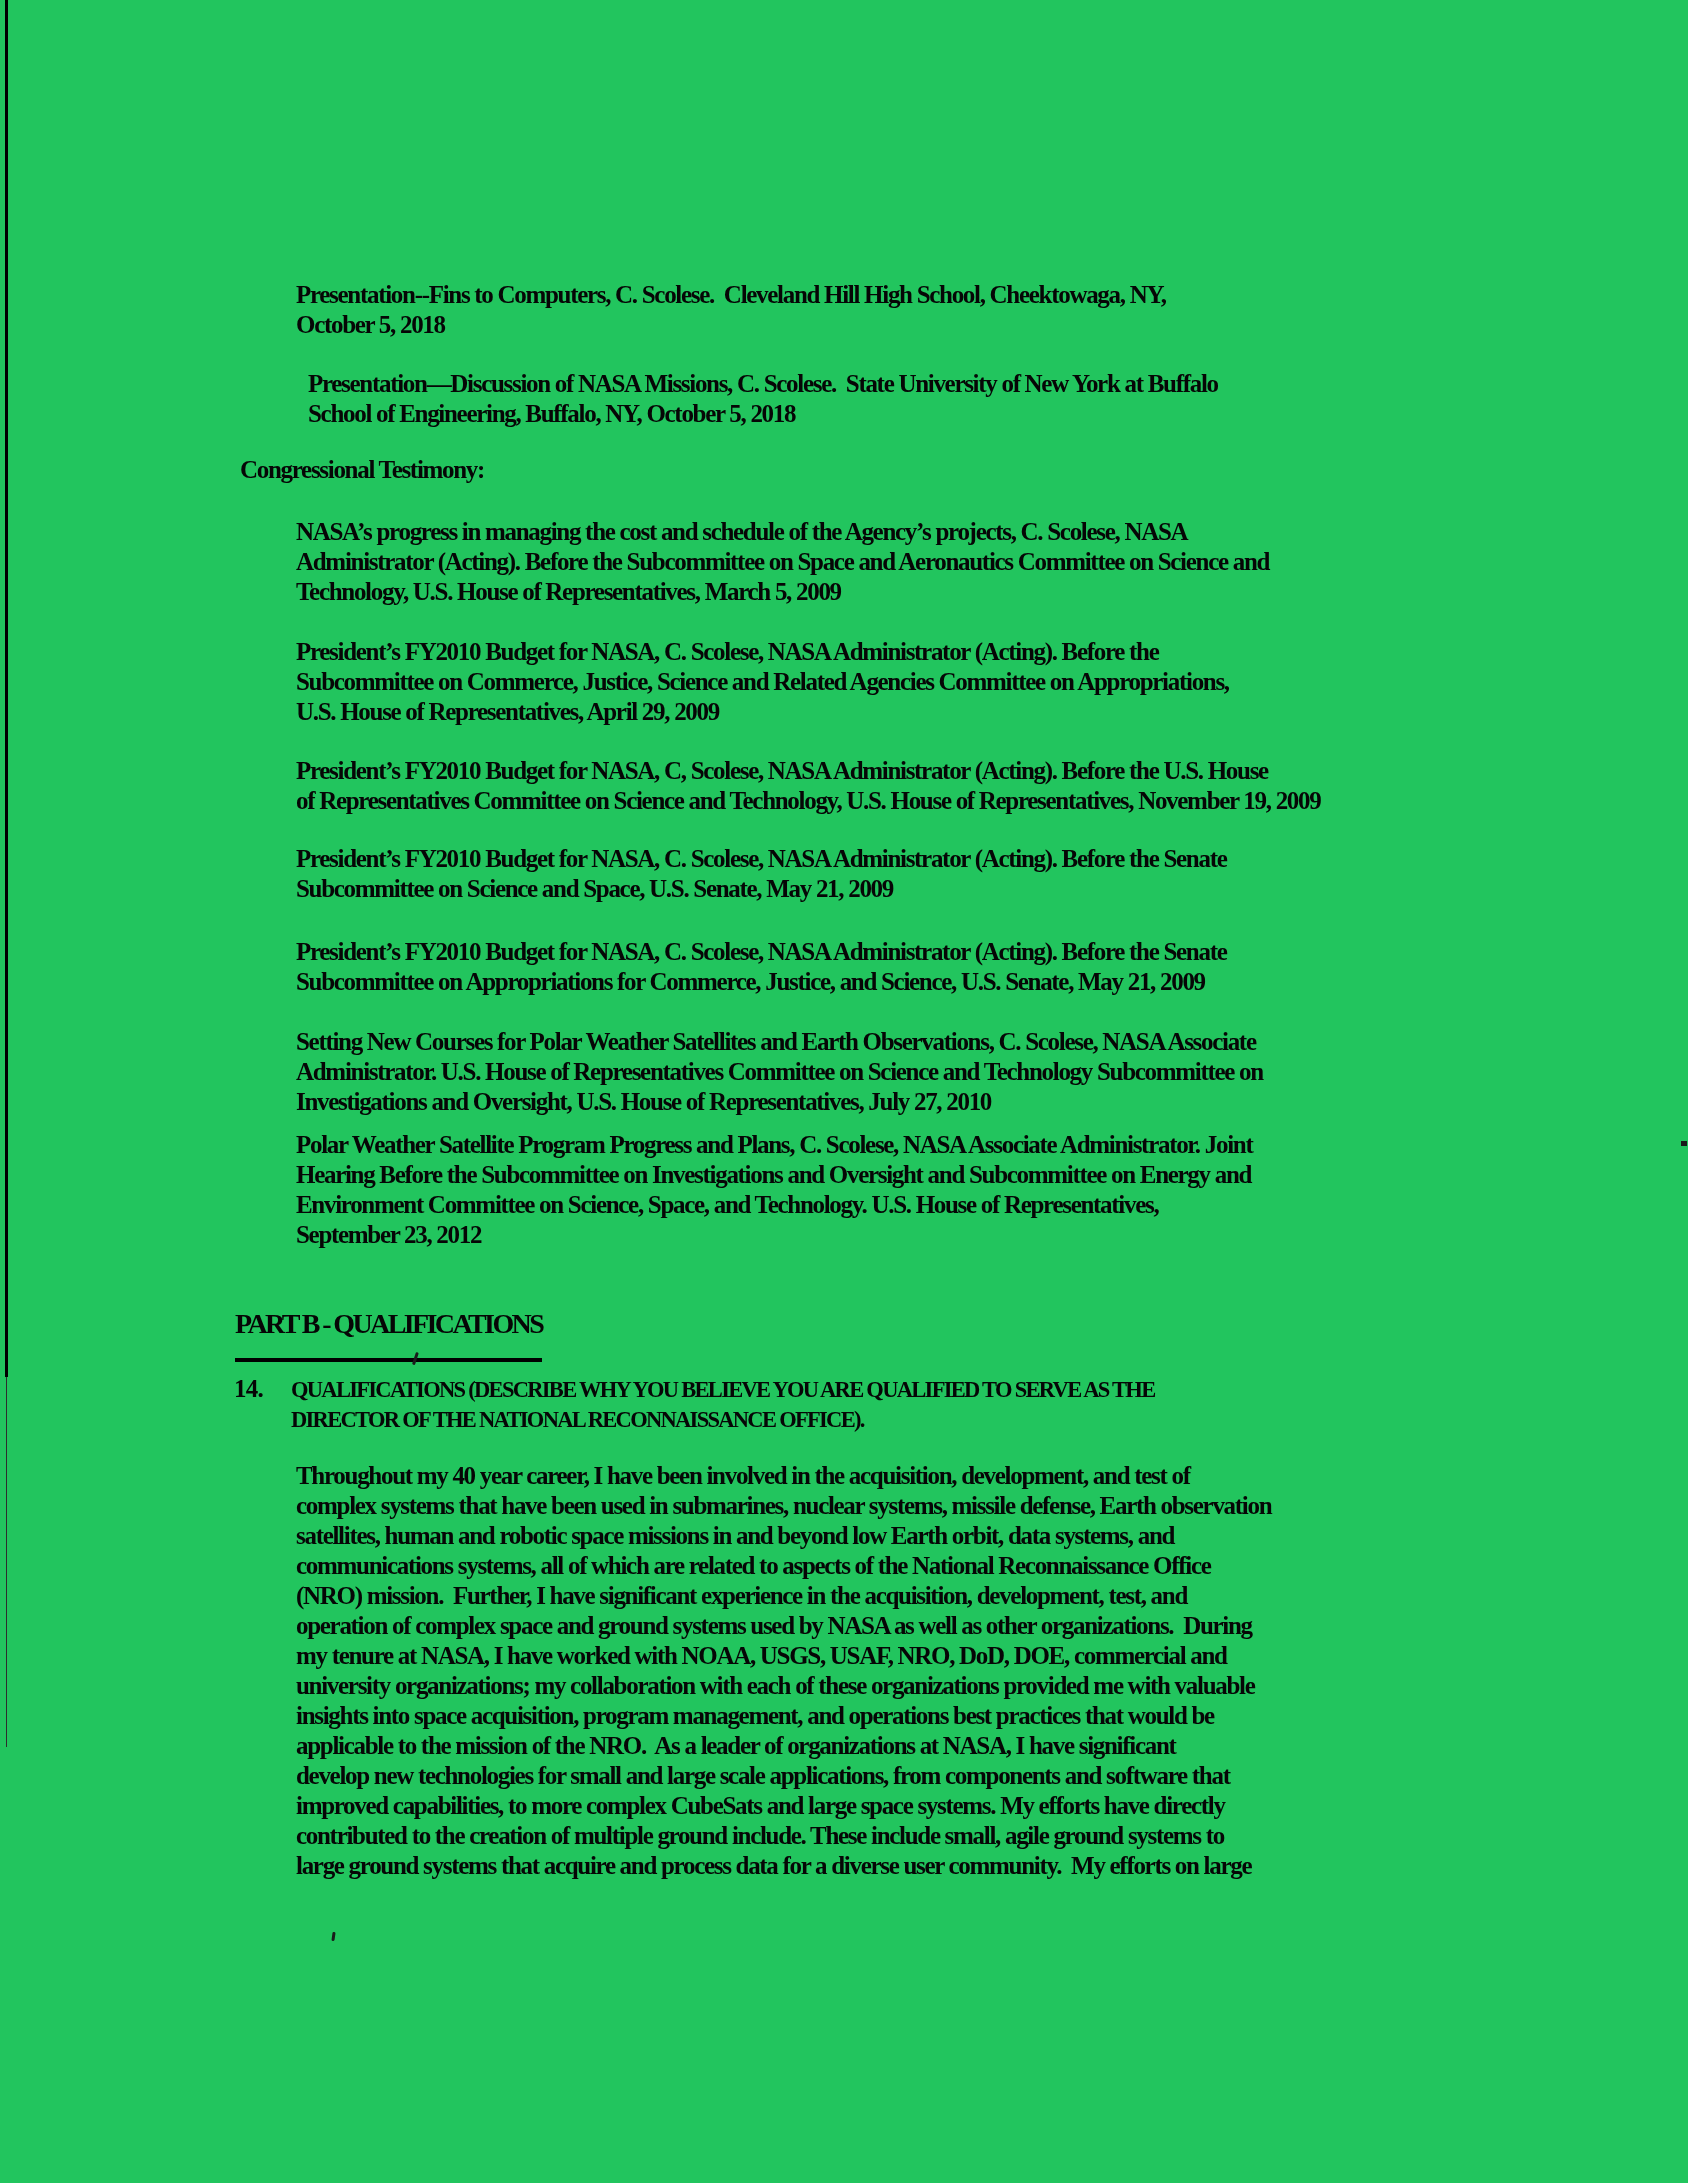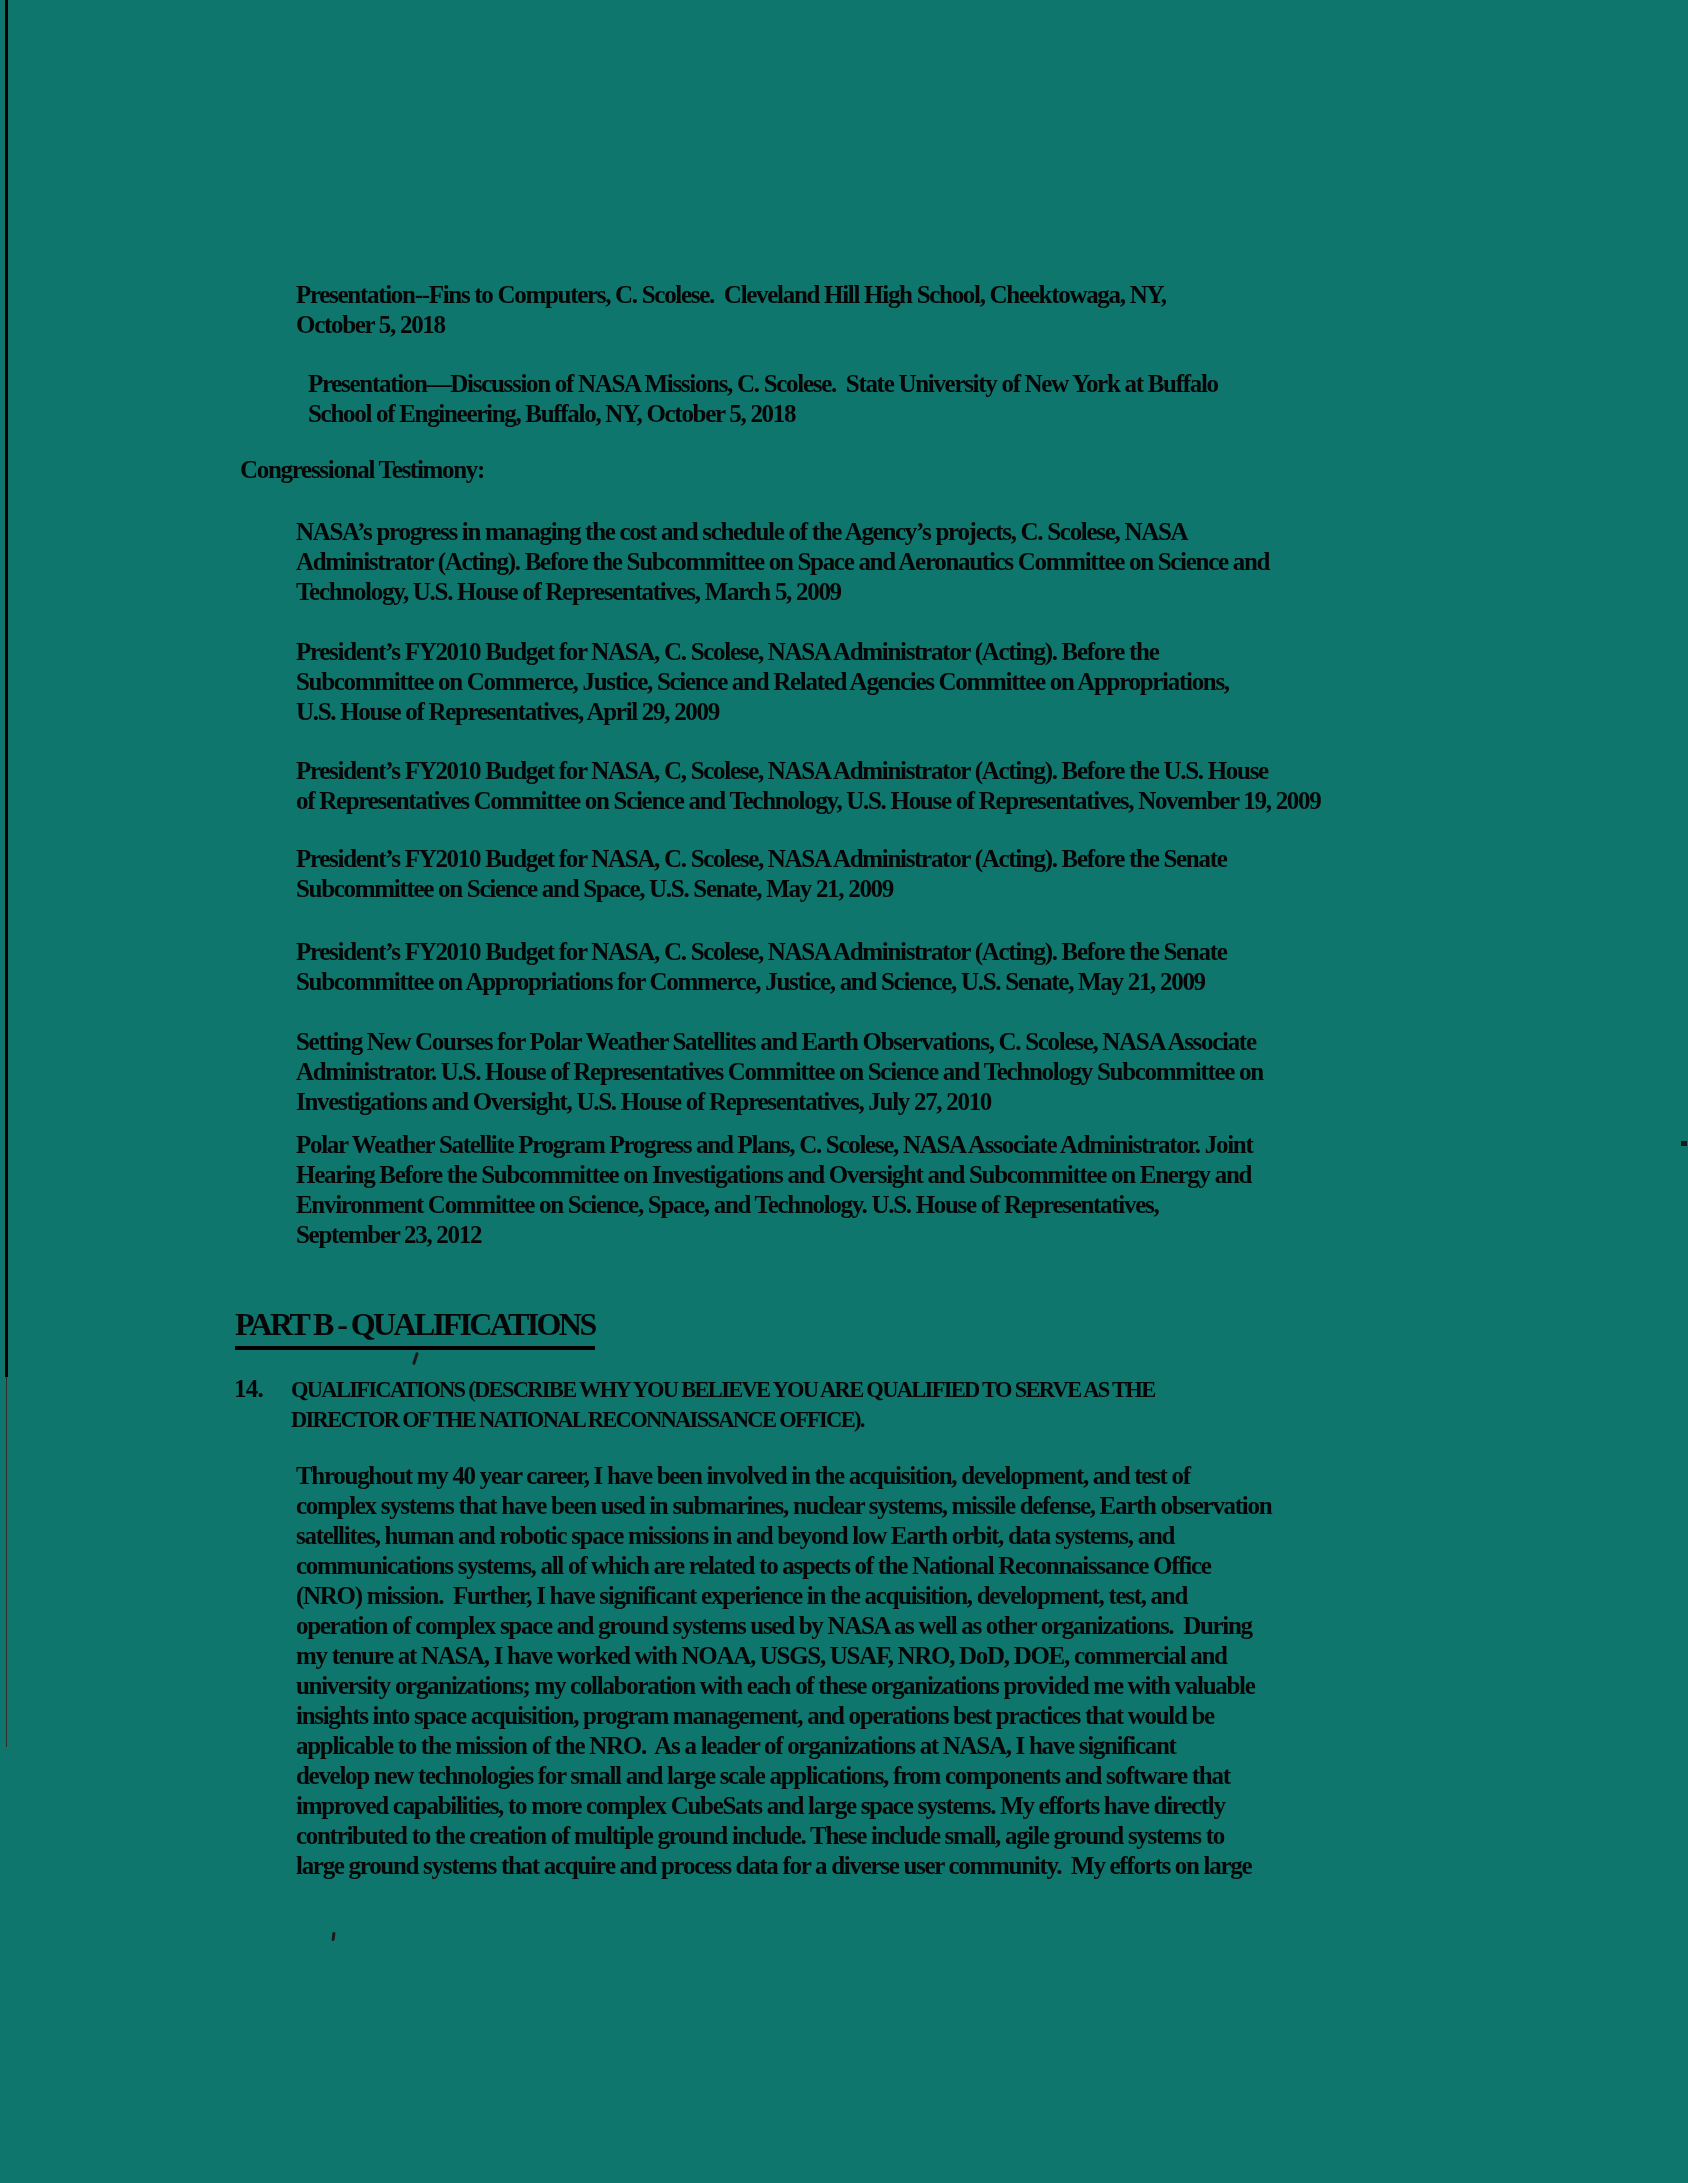--- a/index.html
+++ b/index.html
@@ -4,21 +4,21 @@
 <style>
   html, body {
     margin: 0;
     padding: 0;
     background: #ffffff;
   }
   .page {
     position: relative;
     width: 1688px;
     height: 2183px;
-    background: #0f766e;
+    background: #22c55e;
     font-family: "Liberation Serif", "DejaVu Serif", serif;
     font-weight: 700;
     color: #060606;
     overflow: hidden;
   }
   
   .scan-line-top {
     position: absolute;
     left: 4.6px; top: 0;
     width: 3.3px; height: 1377px;
@@ -66,26 +66,26 @@
     font-size: 25px;
     line-height: 30px;
     letter-spacing: -1.3px;
     white-space: pre;
   }
   .partb-heading {
     position: absolute;
     left: 235px;
     margin: 0;
     display: inline-block;
-    font-size: 32px;
+    font-size: 28px;
     line-height: 30px;
     letter-spacing: -2.6px;
     white-space: pre;
     border-bottom: 4.6px solid #000;
-    padding-bottom: 7px;
+    padding-bottom: 19px;
   }
   .item-number {
     position: absolute;
     left: 234px;
     font-size: 25px;
     line-height: 30px;
     letter-spacing: -0.7px;
     white-space: pre;
   }
   .caps {

